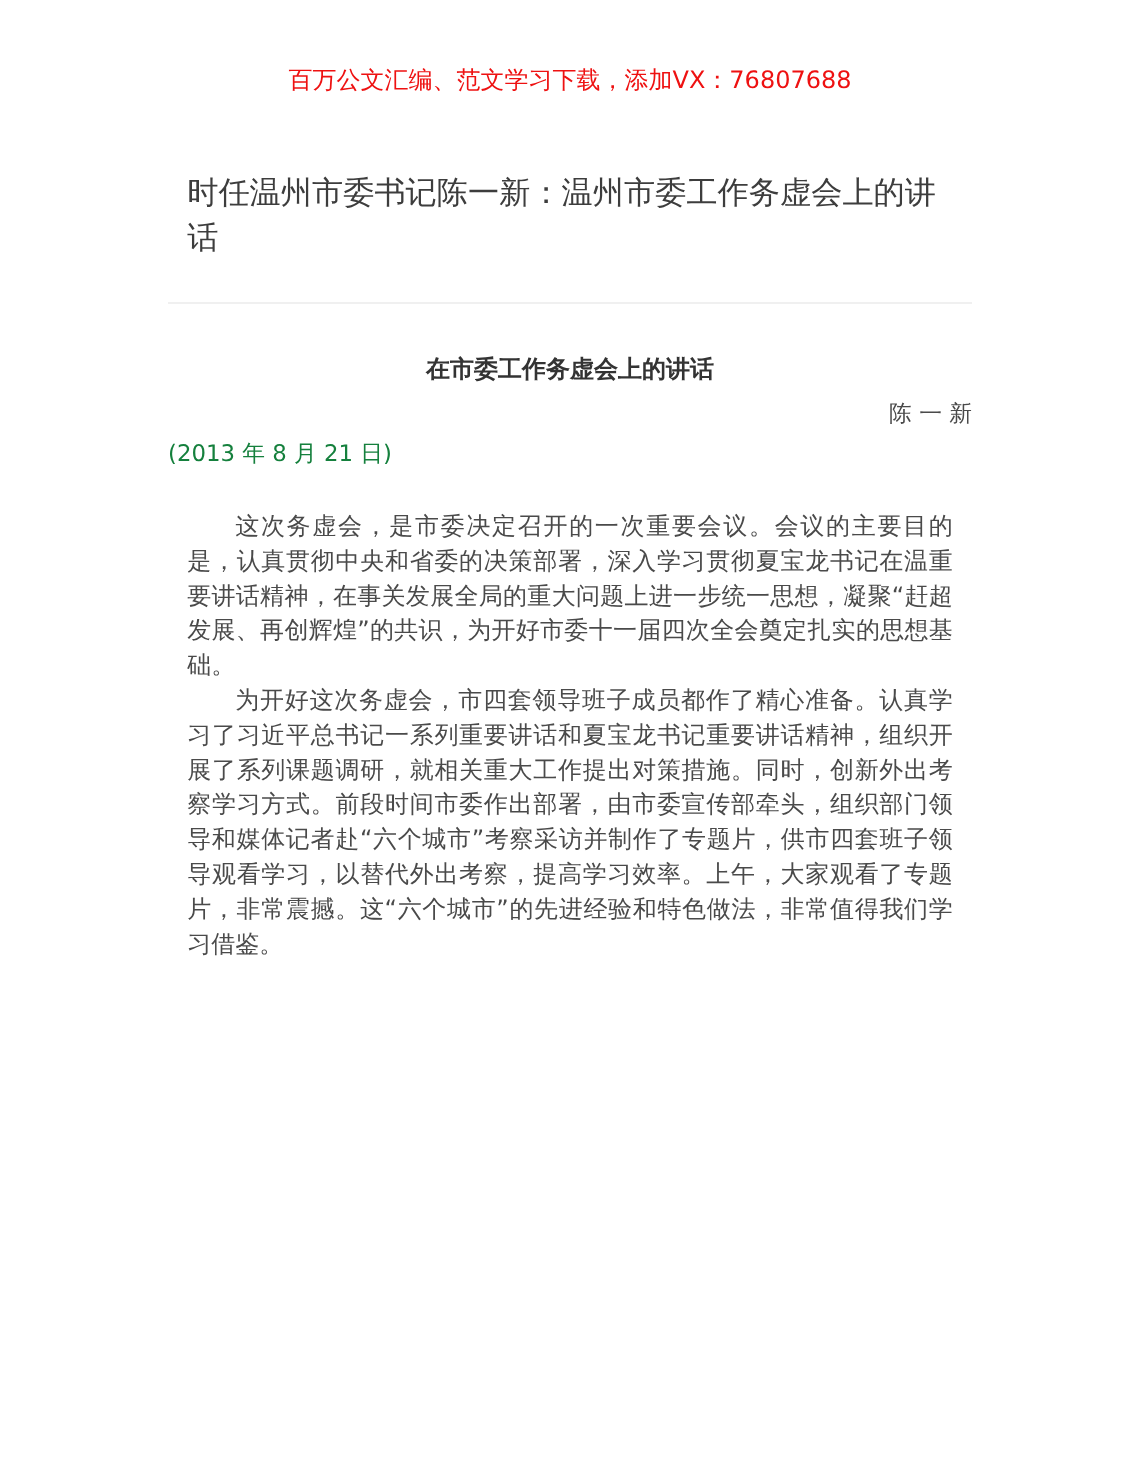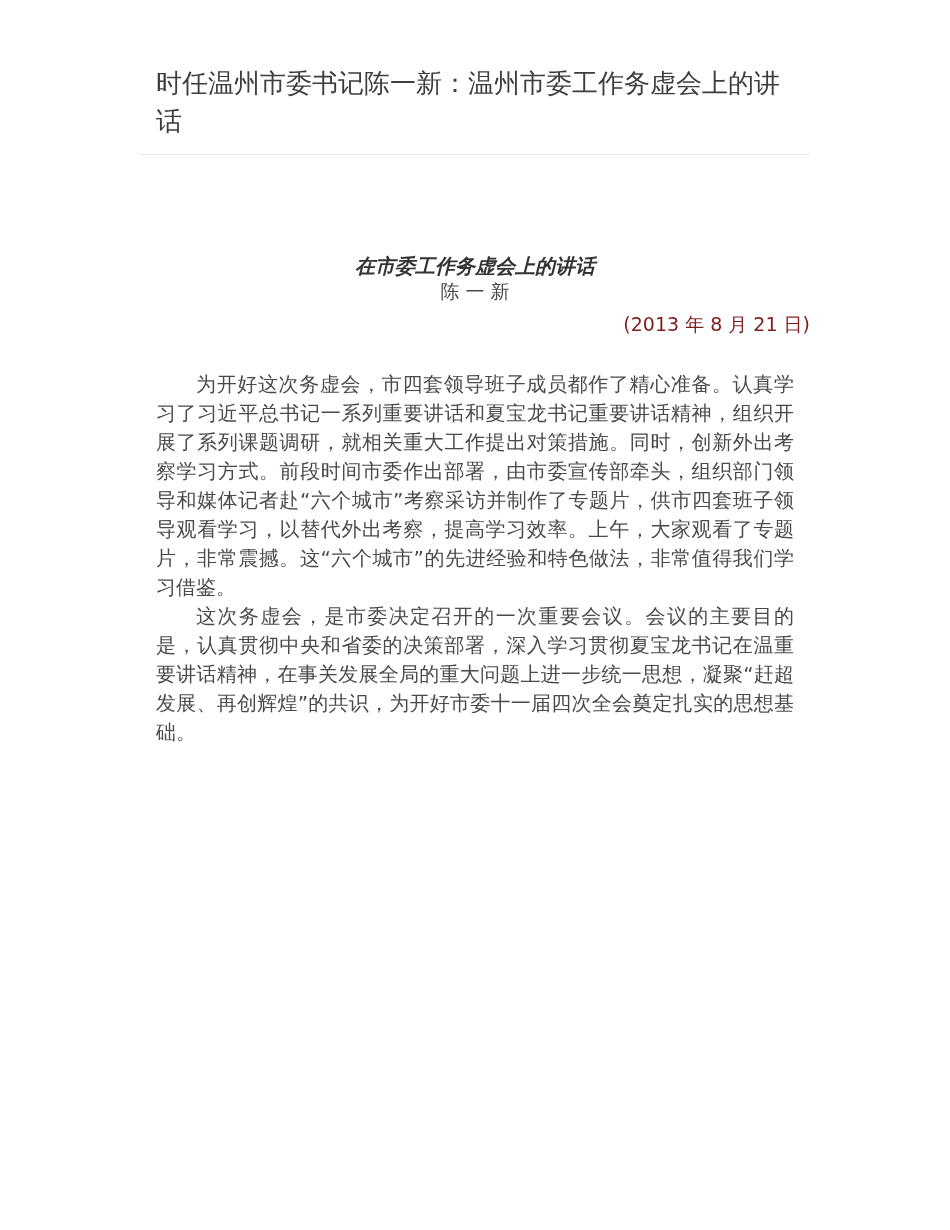--- a/index.html
+++ b/index.html
@@ -21,88 +21,90 @@
     font-size: 20px;
     line-height: 24px;
     font-weight: 400;
   }
   .content {
     width: 670px;
     margin: 64px auto 0 auto;
   }
   .title-block {
     border-bottom: 1px solid #e7e7e7;
-    padding: 0 16px 14px 16px;
+    padding: 0 16px 34px 16px;
+    font-family: Liberation Serif, serif;
   }
   .article-title {
     font-size: 26px;
     line-height: 38px;
     font-weight: 400;
     color: #3d3d3d;
     margin: 0;
   }
   .meta {
     padding: 22px 16px 0 16px;
     font-size: 17px;
     line-height: 22px;
     color: #a3a3a3;
   }
   .doc-heading {
-    margin-top: 98px;
+    margin-top: 41px;
     text-align: center;
     font-size: 20px;
     line-height: 26px;
     font-weight: 700;
     color: #333333;
-    font-style: italic;
   }
   .doc-byline {
-    text-align: center;
+    margin-top: 13px;
+    text-align: right;
     font-size: 19px;
     line-height: 24px;
     color: #4a4a4a;
   }
   .doc-dateline {
     margin-top: 9px;
-    text-align: right;
+    text-align: left;
     font-size: 19px;
     line-height: 24px;
-    color: #7f1d1d;
+    color: #15803d;
   }
   .doc-body {
     margin-top: 34px;
     padding: 0 16px 120px 16px;
   }
   .doc-body p {
     margin: 0;
     font-size: 20px;
     line-height: 29px;
     color: #4a4a4a;
     text-align: justify;
     text-indent: 2em;
   }
 </style>
 </head>
 <body>
 
 <div class="page">
 
+  <div class="banner" style="color: rgb(238, 17, 17);">百万公文汇编、范文学习下载，添加VX：76807688</div>
 
   <div class="content">
 
     <div class="title-block">
       <h1 class="article-title">时任温州市委书记陈一新：温州市委工作务虚会上的讲话</h1>
     </div>
 
 
     <div class="doc-heading">在市委工作务虚会上的讲话</div>
 
     <div class="doc-byline">陈 一 新</div>
 
     <div class="doc-dateline">(2013 年 8 月 21 日)</div>
 
     <div class="doc-body">
+      <p>这次务虚会，是市委决定召开的一次重要会议。会议的主要目的是，认真贯彻中央和省委的决策部署，深入学习贯彻夏宝龙书记在温重要讲话精神，在事关发展全局的重大问题上进一步统一思想，凝聚“赶超发展、再创辉煌”的共识，为开好市委十一届四次全会奠定扎实的思想基础。</p>
       <p>为开好这次务虚会，市四套领导班子成员都作了精心准备。认真学习了习近平总书记一系列重要讲话和夏宝龙书记重要讲话精神，组织开展了系列课题调研，就相关重大工作提出对策措施。同时，创新外出考察学习方式。前段时间市委作出部署，由市委宣传部牵头，组织部门领导和媒体记者赴“六个城市”考察采访并制作了专题片，供市四套班子领导观看学习，以替代外出考察，提高学习效率。上午，大家观看了专题片，非常震撼。这“六个城市”的先进经验和特色做法，非常值得我们学习借鉴。</p>
-      <p>这次务虚会，是市委决定召开的一次重要会议。会议的主要目的是，认真贯彻中央和省委的决策部署，深入学习贯彻夏宝龙书记在温重要讲话精神，在事关发展全局的重大问题上进一步统一思想，凝聚“赶超发展、再创辉煌”的共识，为开好市委十一届四次全会奠定扎实的思想基础。</p>
     </div>
 
   </div>
 </div>
 
 </body></html>

